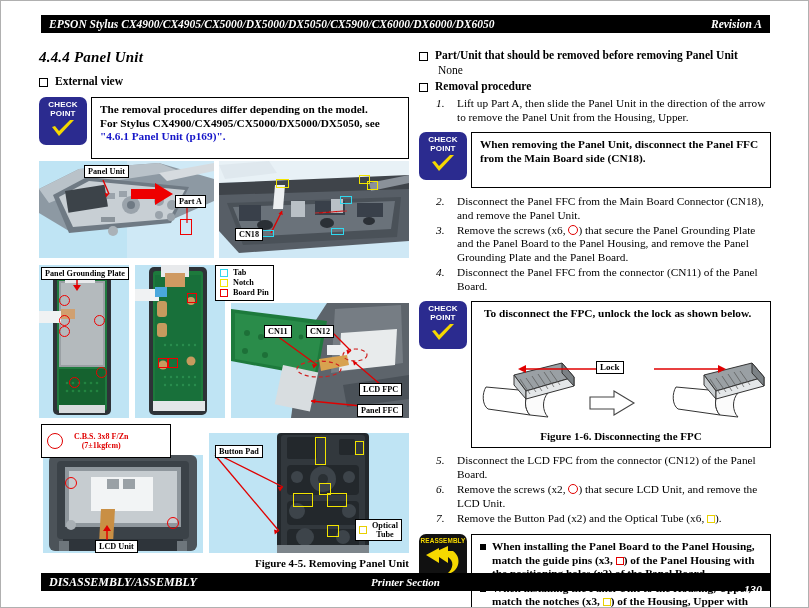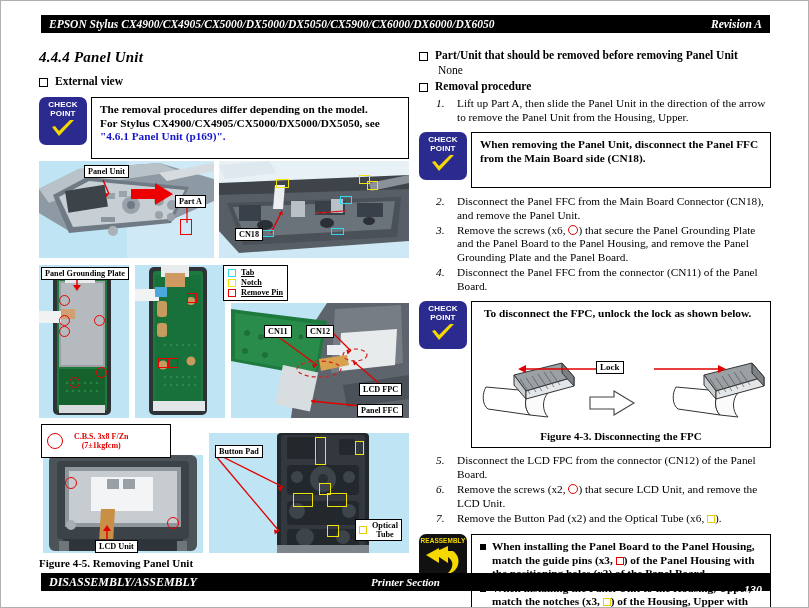--- a/index.html
+++ b/index.html
@@ -277,21 +277,21 @@
   .screwspec .tx {
     color: #e00000;
     font-weight: bold;
     font-size: 8px;
     line-height: 9.5px;
     text-align: center;
   }
   .fig5-cap {
     position: absolute;
     left: 38px; top: 556px; width: 370px;
-    text-align: left;
+    text-align: right;
     font-weight: bold;
     font-size: 11px;
   }
   .arrow-red-big {
     position: absolute;
     z-index: 5;
   }
 </style>
 </head>
 <body>
@@ -491,32 +491,32 @@
             <circle cx="54" cy="120" r="1.2"></circle>
             <circle cx="60" cy="120" r="1.2"></circle>
         </g>
         <rect x="18" y="136" width="52" height="10" fill="#e3e6e8"></rect>
       </svg>
       <div class="mk mk-r" style="left:52px; top:28px; width:10px; height:10px;"></div>
       <div class="mk mk-r" style="left:23px; top:93px; width:10px; height:10px;"></div>
       <div class="mk mk-r" style="left:33px; top:93px; width:10px; height:10px;"></div>
     </div>
 
-    <div class="legend" style="left:184px; top:104px;text-decoration:underline;">
+    <div class="legend" style="left:176px; top:104px;">
       <div class="lrow">
         <span class="sw" style="border:1.5px solid #2fd8ef;"></span>
         <span>Tab</span>
       </div>
       <div class="lrow">
         <span class="sw" style="border:1.5px solid #f2e400;"></span>
         <span>Notch</span>
       </div>
       <div class="lrow">
         <span class="sw" style="border:1.5px solid #ef0000;"></span>
-        <span>Remove Pin</span>
+        <span>Board Pin</span>
       </div>
     </div>
 
     <div class="ph" style="left:192px; top:142px; width:178px; height:115px;">
       <svg width="178" height="115" viewBox="0 0 178 115">
         <rect width="178" height="115" fill="#bfe4f4"></rect>
         <path d="M96 0 L178 0 L178 115 L60 115 L70 40 Z" fill="#5d646b"></path>
         <path d="M104 6 L170 2 L172 60 L100 70 Z" fill="#767d84"></path>
         <path d="M110 30 L166 26 L164 62 L108 68 Z" fill="#e8ebec"></path>
         <path d="M0 6 L96 18 L86 74 L0 58 Z" fill="#1d7a3c"></path>
@@ -746,21 +746,21 @@
 
           <path d="M112 44 L136 44 L136 38 L156 50 L136 62 L136 56 L112 56 Z" fill="#ffffff" stroke="#444" stroke-width="1.1"></path>
 
           <path d="M44 16 L118 16" stroke="#e00000" stroke-width="1.6" fill="none"></path>
           <path d="M40 16 l8 -4 l0 8 z" fill="#e00000"></path>
           <path d="M176 16 L244 16" stroke="#e00000" stroke-width="1.6" fill="none"></path>
           <path d="M248 16 l-8 -4 l0 8 z" fill="#e00000"></path>
         </svg>
         <div class="cap" style="left:118px; top:8px; font-size:9px;">Lock</div>
       </div>
-      <div class="fig6-cap">Figure 4-3.  Disconnecting the FPC</div>
+      <div class="fig6-cap">Figure 1-6.  Disconnecting the FPC</div>
     </div>
 
     <div class="steps" style="margin-top:6px;">
       <div class="step">
         <span class="n">5.</span>
         <span class="b">Disconnect the LCD FPC from the connector (CN12) of the Panel Board.</span>
       </div>
       <div class="step">
         <span class="n">6.</span>
         <span class="b"><span>Remove the screws (x2, </span><span class="circ-red"></span><span>) that secure LCD Unit, and remove the LCD Unit.</span></span>

